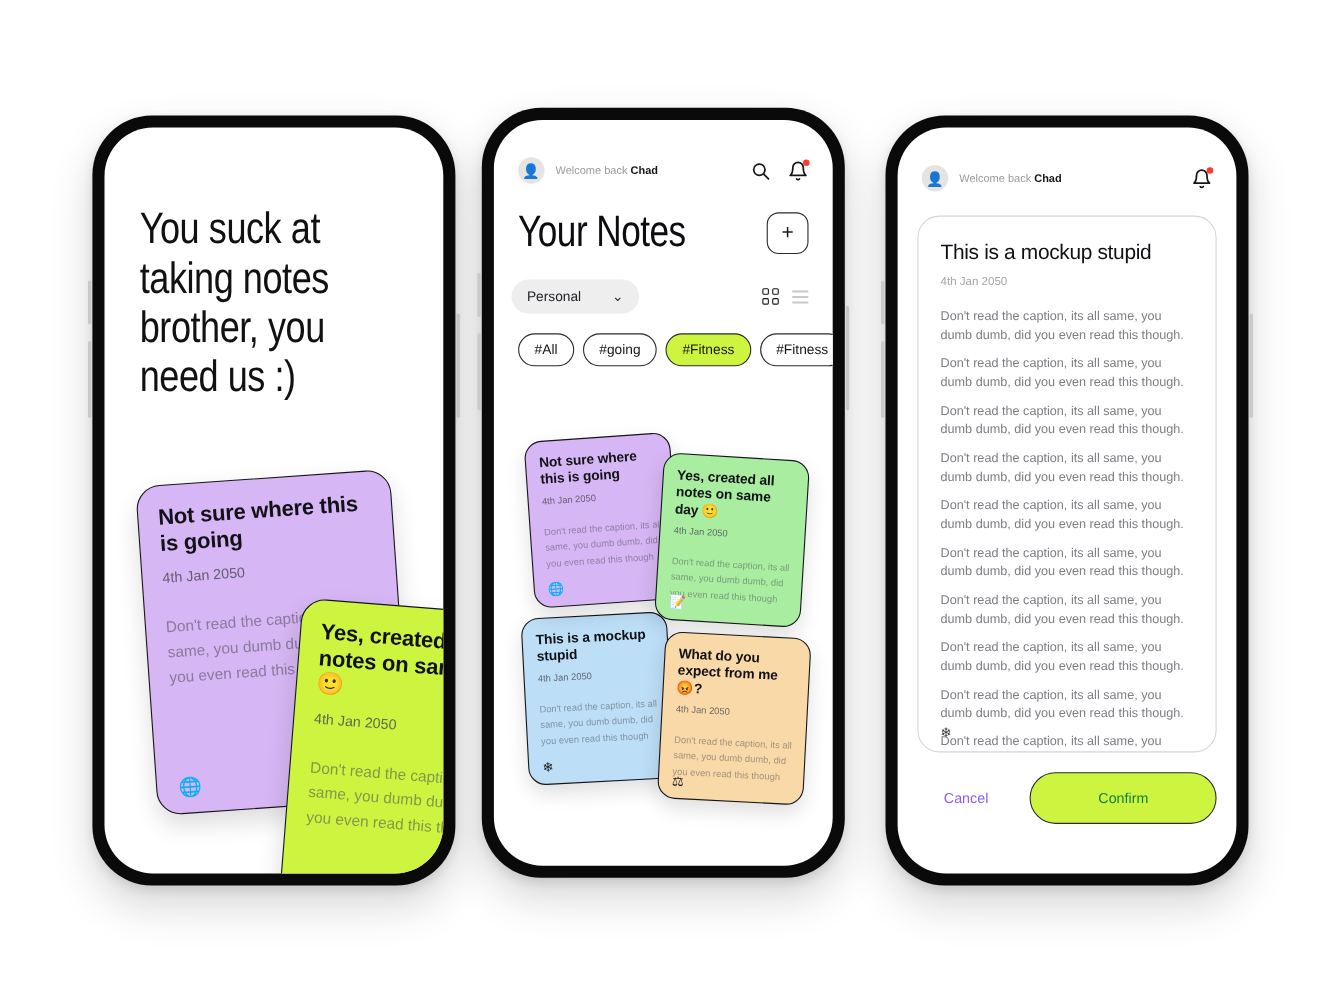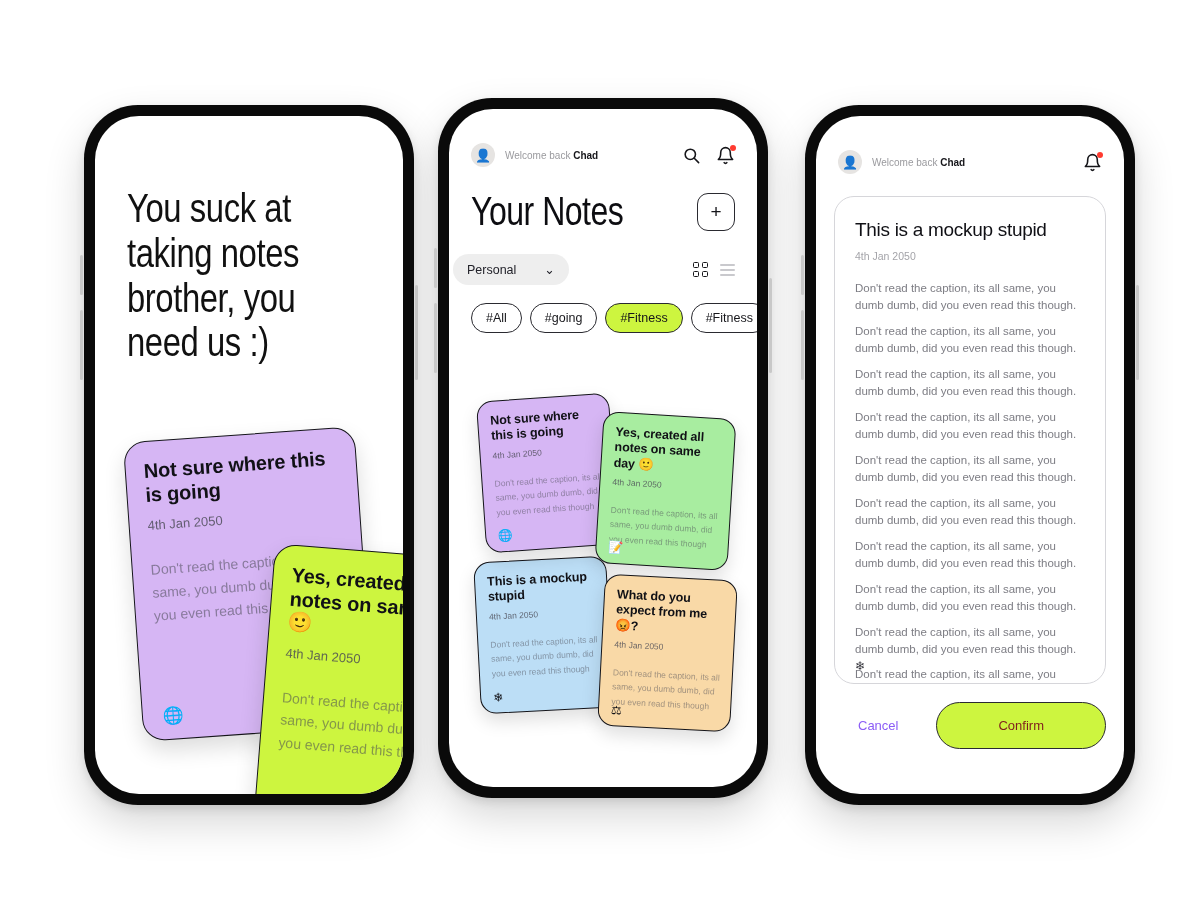--- a/index.html
+++ b/index.html
@@ -187,21 +187,21 @@
     font-size: 19px;
     color: #16161a;
     flex: 0 0 auto;
   }
 
   
   .filter-row {
     display: flex;
     align-items: center;
     justify-content: space-between;
-    padding: 20px 22px 0 4px;
+    padding: 20px 22px 0 16px;
   }
   .select-pill {
     display: flex; align-items: center; gap: 28px;
     background: #eeeeee;
     border-radius: 18px;
     padding: 8px 14px;
     font-size: 12.5px;
     color: #22222a;
     font-weight: 500;
   }
@@ -328,21 +328,21 @@
   }
   .btn-confirm {
     flex: 1 1 auto;
     padding: 15px 0;
     text-align: center;
     background: #cdf53f;
     border: 1.4px solid #2a2a30;
     border-radius: 24px;
     font-size: 13px;
     font-weight: 500;
-    color: #7f1d1d;
+    color: #15803d;
   }
 </style>
 </head>
 <body>
 
 <div class="stage">
 
   <div class="phone phone-1">
     <div class="side-btn left-a"></div>
     <div class="side-btn left-b"></div>

